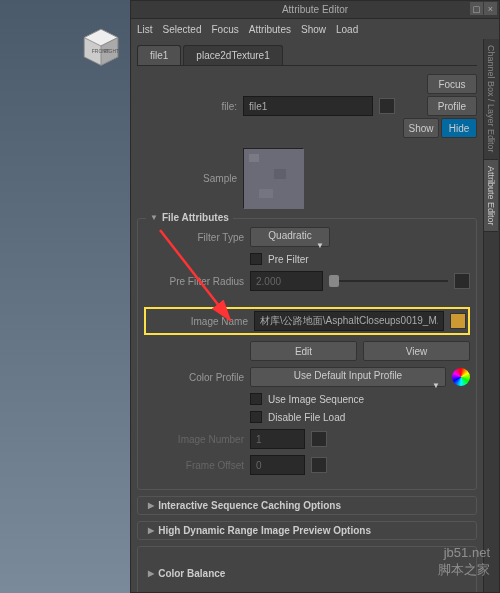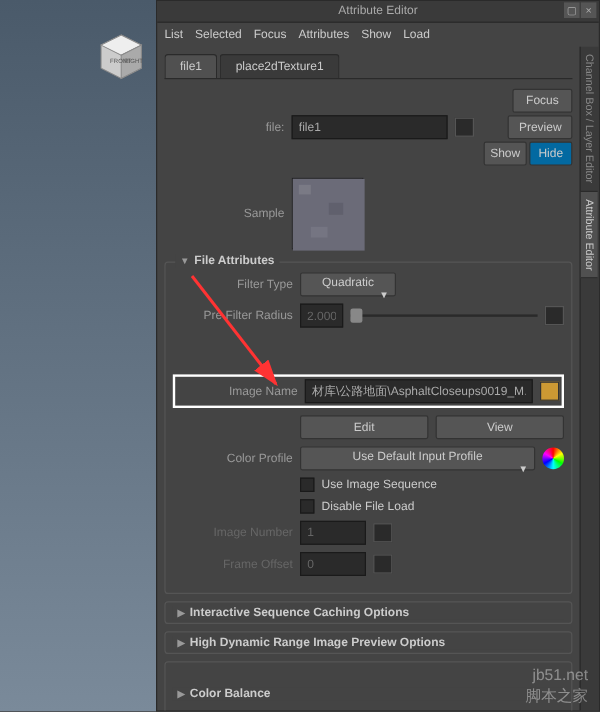--- a/index.html
+++ b/index.html
@@ -25,25 +25,25 @@
 input[type=text]:disabled { color: #666; }
 .btn { background: #555; border: 1px solid #333; color: #ccc; font-size: 10px; padding: 3px 8px; height: 20px; min-width: 50px; border-radius: 2px; cursor: pointer; }
 .btn.small { min-width: 36px; padding: 3px 4px; }
 .swatch { width: 60px; height: 60px; background: #6a6a75; border: 1px solid #222; }
 .frame { border: 1px solid #555; border-radius: 3px; padding: 8px 6px; margin-bottom: 6px; position: relative; }
 .frame-title { position: absolute; top: -7px; left: 8px; background: #444; color: #ccc; font-size: 10px; font-weight: bold; padding: 0 4px; display: flex; align-items: center; gap: 4px; }
 .frame-title::before { content: "▼"; font-size: 8px; color: #999; }
 .collapsed .frame-title::before { content: "▶"; }
 .cb { width: 12px; height: 12px; background: #2a2a2a; border: 1px solid #1a1a1a; display: inline-block; }
 .sq { width: 16px; height: 16px; background: #2a2a2a; border: 1px solid #555; display: inline-block; }
-.highlight { border: 2px solid #ffffff; padding: 2px; margin-top: 23px; }
+.highlight { border: 2px solid #fde047; padding: 2px; }
 .arrow { position: absolute; left: 155px; top: 225px; pointer-events: none; }
 .select { background: #555; border: 1px solid #333; color: #ccc; font-size: 10px; padding: 2px 5px; height: 20px; display: flex; align-items: center; border-radius: 2px; flex-direction: column; }
 .colorwheel { width: 18px; height: 18px; border-radius: 50%; background: conic-gradient(red,yellow,lime,cyan,blue,magenta,red); }
-.watermark { position: absolute; right: 10px; bottom: 4px; color: rgba(255,255,255,0.4); font-size: 13px; text-align: right; line-height: 1.3; pointer-events: none; }
+.watermark { position: absolute; right: 10px; bottom: 14px; color: rgba(255,255,255,0.4); font-size: 13px; text-align: right; line-height: 1.3; pointer-events: none; }
 </style>
 </head>
 <body>
 
 <div class="viewport">
   <div class="cube">
     <svg viewBox="0 0 50 50">
       <polygon points="25,5 45,15 45,38 25,48 5,38 5,15" fill="#ccc" stroke="#888"></polygon>
       <polygon points="25,5 45,15 25,25 5,15" fill="#eee" stroke="#888"></polygon>
       <polygon points="25,25 45,15 45,38 25,48" fill="#aaa" stroke="#888"></polygon>
@@ -80,21 +80,21 @@
       <div class="tab active">file1</div>
       <div class="tab">place2dTexture1</div>
     </div>
 
     <div class="row">
       <span class="label">file:</span>
       <input type="text" style="width: 130px;" value="file1">
       <span class="sq"></span>
       <div style="margin-left:auto;display:flex;flex-direction:column;gap:2px;align-items:flex-end">
         <button class="btn">Focus</button>
-        <button class="btn">Preview</button>
+        <button class="btn">Profile</button>
         <div style="display:flex;gap:2px">
           <button class="btn small">Show</button>
           <button class="btn small" style="background:#0369a1">Hide</button>
         </div>
       </div>
     </div>
 
     <div class="row" style="margin:10px 0">
       <span class="label">Sample</span>
       <div class="swatch">
@@ -111,22 +111,27 @@
       <div class="frame-title">File Attributes</div>
 
       <div class="row">
         <span class="label">Filter Type</span>
         <div class="select" style="width:80px">
             <span>Quadratic</span>
             <span style="margin-left:auto;font-size:8px">▼</span>
           </div>
       </div>
       <div class="row">
+        <span class="label"></span>
+        <span class="cb"></span>
+        <span style="color:#ccc;font-size:10px">Pre Filter</span>
+      </div>
+      <div class="row">
         <span class="label">Pre Filter Radius</span>
-        <input type="text" style="width: 36px;" disabled="" value="2.000">
+        <input type="text" style="width: 73px;" disabled="" value="2.000">
         <div style="flex:1;height:2px;background:#2a2a2a;position:relative">
             <div style="position:absolute;left:0;top:-5px;width:10px;height:12px;background:#888;border-radius:2px"></div>
           </div>
         <span class="sq"></span>
       </div>
 
       <div style="height:10px"></div>
 
       <div class="highlight">
         <div class="row" style="margin:0">

